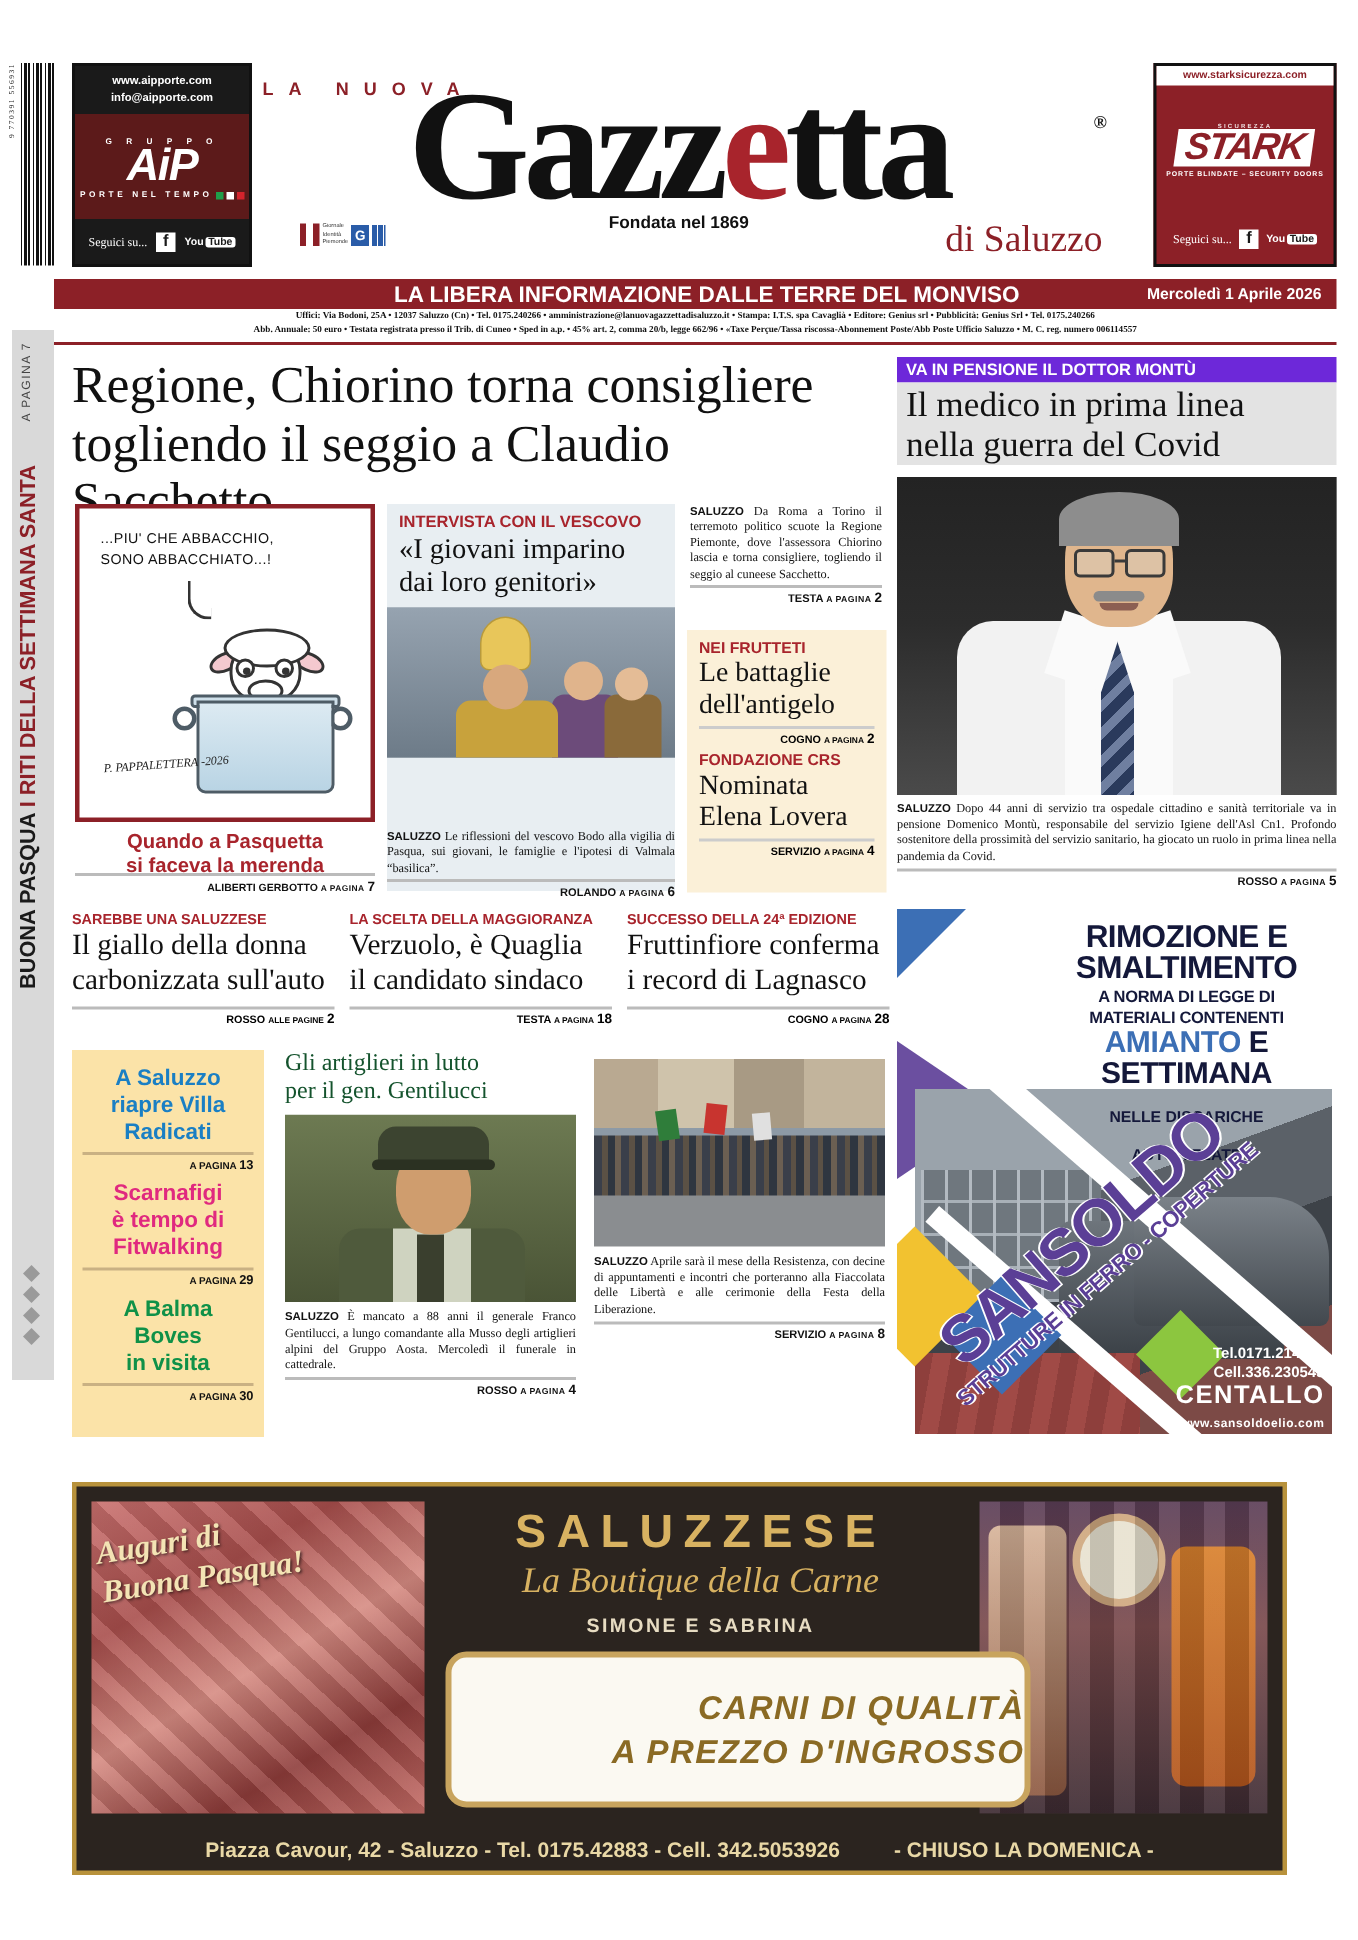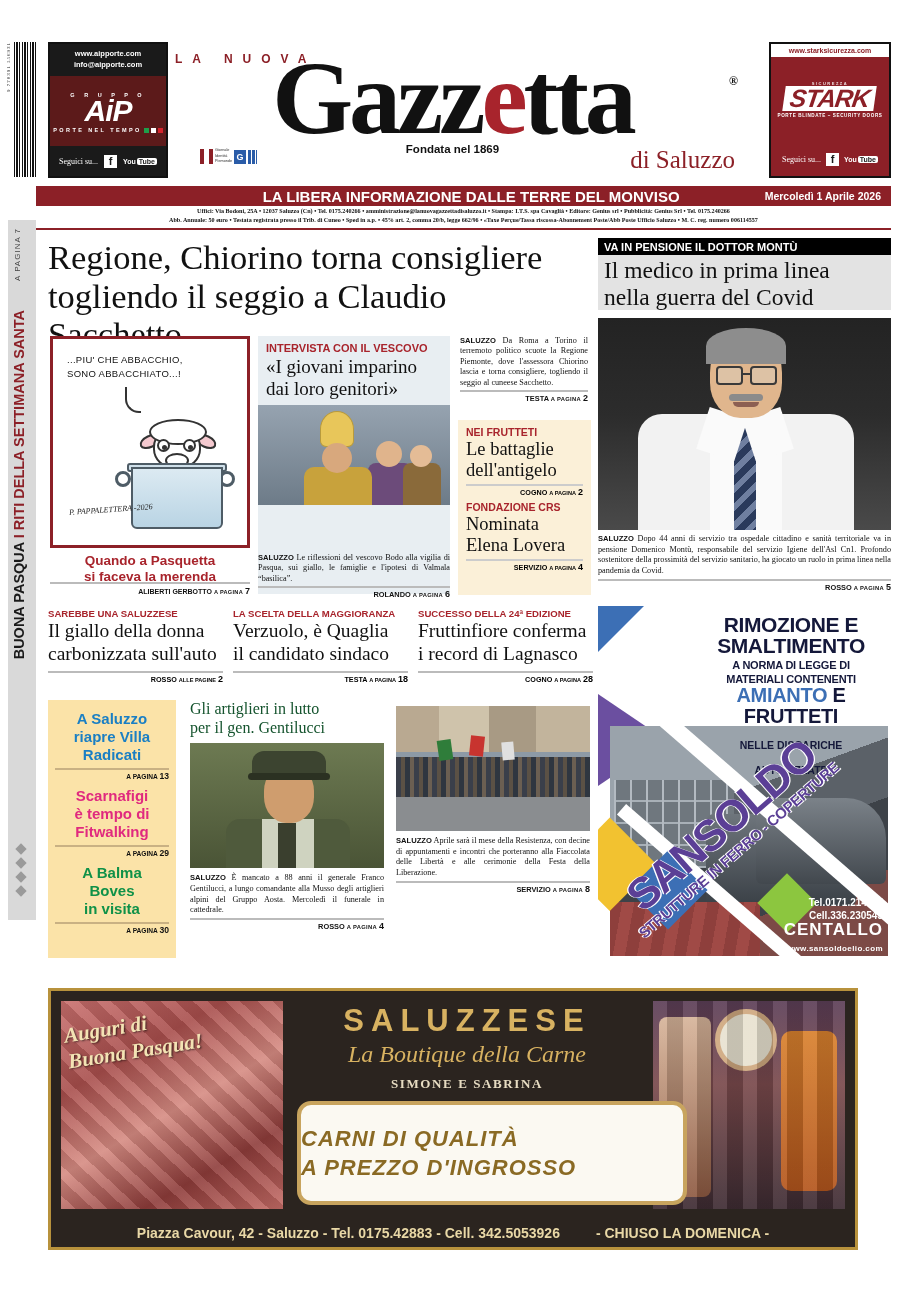--- a/index.html
+++ b/index.html
@@ -182,21 +182,21 @@
      background:#fbf0d8; padding:6px 8px; }
   .c4-kicker { font-family:"Liberation Sans",sans-serif; font-weight:bold; font-size:10.5px;
      color:#a8242c; }
   .c4-title { font-family:"Liberation Serif",serif; font-size:18.5px; line-height:1.14; color:#111; margin-top:1px;}
   .c4-credit { text-align:right; font-family:"Liberation Sans",sans-serif; font-weight:bold;
      font-size:7.2px; border-top:2px solid #ccc; margin-top:3px; padding-top:1px; }
   .c4-credit .apag{font-size:5.6px;} .c4-credit .pg{font-size:9px;}
 
   
   .montu-kicker { position:absolute; left:598px; top:238px; width:293px; height:17px;
-     background:#000000; color:#fff; font-family:"Liberation Sans",sans-serif;
+     background:#6d28d9; color:#fff; font-family:"Liberation Sans",sans-serif;
      font-weight:bold; font-size:11px; display:flex; align-items:center; padding-left:6px; }
   .montu-bg { position:absolute; left:598px; top:255px; width:293px; height:55px; background:#e3e3e3;}
   .montu-title { position:absolute; left:604px; top:257px; width:285px;
      font-family:"Liberation Serif",serif; font-size:23.5px; line-height:1.17; color:#111;}
   .montu-photo { position:absolute; left:598px; top:318px; width:293px; height:212px;
      overflow:hidden; background:#1b1b1b; }
   .mp-bg { position:absolute; inset:0; background:linear-gradient(180deg,#232323 0%,#2c2c2c 46%,#4a4a4a 100%);}
   .mp-head { position:absolute; left:112px; top:16px; width:72px; height:84px;
      background:#e0b68d; border-radius:46% 46% 42% 42%; }
   .mp-hair { position:absolute; left:108px; top:10px; width:80px; height:36px;
@@ -340,25 +340,25 @@
      background:linear-gradient(180deg,#d7b49a,#8e5a42); border-radius:8px;}
   .mac-r2 { position:absolute; left:62px; top:8px; width:62px; height:62px;
      background:#e8e2d0; border-radius:50%; border:5px solid #cfa87f;}
   .mac-r3 { position:absolute; left:128px; top:30px; width:56px; height:160px;
      background:linear-gradient(180deg,#d9812e,#b4561d); border-radius:10px;}
   .mac-cen { position:absolute; left:244px; top:12px; width:344px; text-align:center; }
   .mac-t1 { font-family:"Liberation Sans",sans-serif; font-weight:bold; font-size:31px;
      color:#d8b261; letter-spacing:7px; }
   .mac-t2 { font-family:"Liberation Serif",serif; font-style:italic; font-size:24px;
      color:#d8b261; margin-top:2px;}
-  .mac-t3 { font-family:Liberation Serif, serif; font-weight:bold; font-size:13px;
+  .mac-t3 { font-family:Liberation Sans, sans-serif; font-weight:bold; font-size:13px;
      color:#e7dcc2; letter-spacing:1.6px; margin-top:8px;text-align:center;}
   .mac-white { position:absolute; left:246px; top:110px; width:390px; height:104px;
      background:#fbf9f2; border:4px solid #c8a45e; border-radius:14px;
-     display:flex; flex-direction:column; align-items:flex-start; justify-content:center; }
+     display:flex; flex-direction:column; align-items:flex-end; justify-content:center; }
   .mac-wt { font-family:"Liberation Sans",sans-serif; font-weight:bold; font-style:italic;
      font-size:22px; color:#8a6a24; line-height:1.32; letter-spacing:1px;}
   .mac-foot { position:absolute; left:0; bottom:6px; width:100%; display:flex;
      justify-content:center; gap:36px; align-items:center;
      font-family:"Liberation Sans",sans-serif; font-weight:bold; font-size:14px; color:#e9d8a6; }
 </style>
 </head>
 <body>
 
 <div class="page">
@@ -491,21 +491,21 @@
       <div class="bp-child1b"></div>
       <div class="bp-child2b"></div>
       <div class="bp-body"></div>
       <div class="bp-mitre"></div>
       <div class="bp-face"></div>
       <div class="bp-child1"></div>
       <div class="bp-child2"></div>
     </div>
   </div>
   <div class="bishop-cap">
-    <b>SALUZZO</b><span> Le riflessioni del vescovo Bodo alla vigilia di Pasqua, sui giallo, le famiglie e l'ipotesi di Valmala “basilica”.</span>
+    <b>SALUZZO</b><span> Le riflessioni del vescovo Bodo alla vigilia di Pasqua, sui giovani, le famiglie e l'ipotesi di Valmala “basilica”.</span>
     <div class="credit-line"><span>ROLANDO</span>
       <span class="apag">A PAGINA</span>
       <span class="pg">6</span>
     </div>
   </div>
 
   <div class="c4-lead">
     <b>SALUZZO</b><span> Da Roma a Torino il terremoto politico scuote la Regione Piemonte, dove l'assessora Chiorino lascia e torna consigliere, togliendo il seggio al cuneese Sacchetto.</span>
     <div class="credit-line"><span>TESTA</span>
       <span class="apag">A PAGINA</span>
@@ -693,21 +693,21 @@
     </div>
     <div class="sa-yellow"></div>
     <div class="sa-blue-d"></div>
     <div class="sa-green"></div>
     <div class="sa-headline">
       <div class="sa-h1">RIMOZIONE E</div>
       <div class="sa-h1">SMALTIMENTO</div>
       <div class="sa-h2">A NORMA DI LEGGE DI</div>
       <div class="sa-h2">MATERIALI CONTENENTI</div>
       <div class="sa-h3"><span class="bl">AMIANTO</span><span> E</span></div>
-      <div class="sa-h3">FRUTTETI</div>
+      <div class="sa-h3">SETTIMANA</div>
       <div class="sa-h4">NELLE DISCARICHE</div>
       <div class="sa-h4">AUTORIZZATE</div>
     </div>
     <div class="sa-brand">SANSOLDO</div>
     <div class="sa-brand2">STRUTTURE IN FERRO - COPERTURE</div>
     <div class="sa-contact">
       <div>Tel.0171.214115</div>
       <div>Cell.336.230543</div>
     </div>
     <div class="sa-city">CENTALLO</div>

